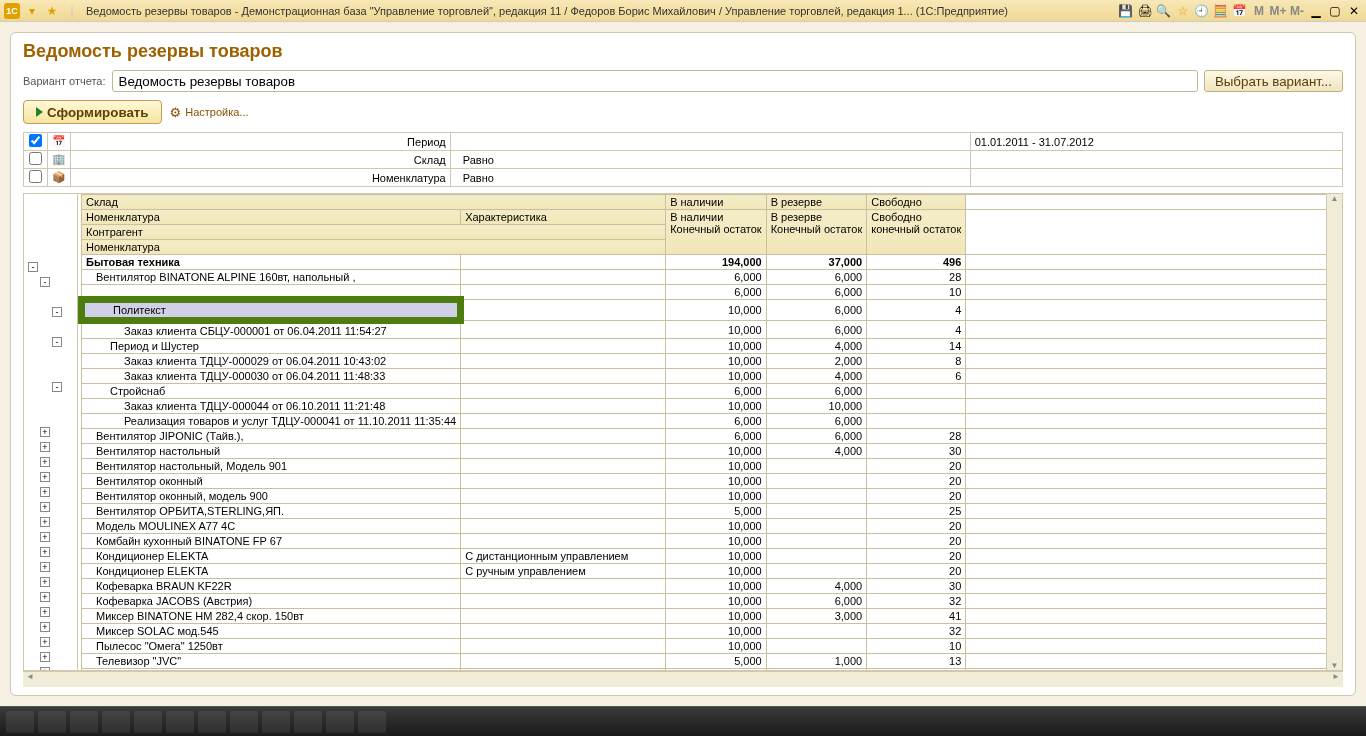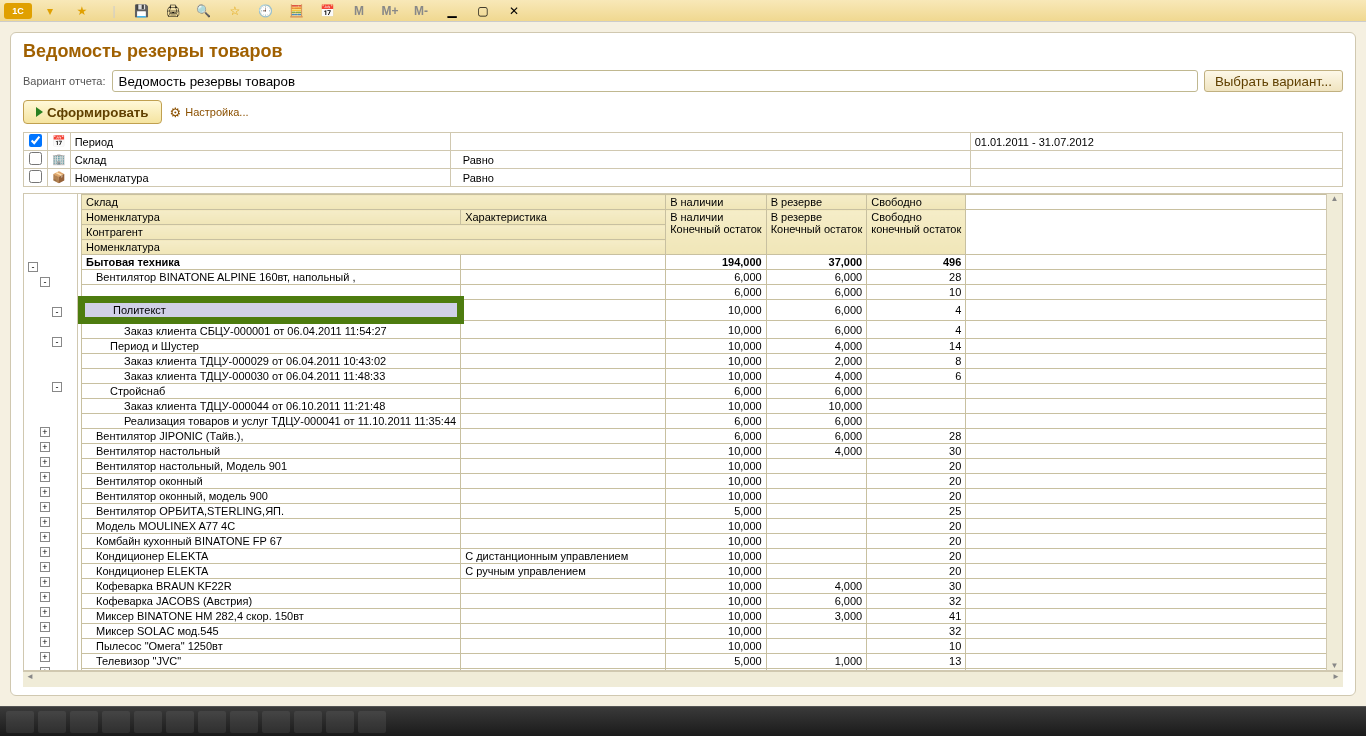--- a/index.html
+++ b/index.html
@@ -3,21 +3,21 @@
 <meta charset="utf-8">
 <style>
 * { box-sizing: border-box; margin: 0; padding: 0; }
 body { font-family: Arial, sans-serif; font-size: 11px; background: #000; overflow: hidden; }
 
 .window { width: 1366px; height: 736px; background: #f5f0e1; display: flex; flex-direction: column; }
 
 
 .titlebar { height: 22px; background: linear-gradient(#f8e8b8, #f0d890); display: flex; align-items: center; padding: 0 4px; border-bottom: 1px solid #ccc; }
 .tb-left-icons { display: flex; gap: 4px; align-items: center; }
-.tb-icon { width: 28px; height: 16px; display: inline-flex; align-items: center; justify-content: center; font-size: 12px; }
+.tb-icon { width: 16px; height: 16px; display: inline-flex; align-items: center; justify-content: center; font-size: 12px; }
 .titlebar-text { flex: 1; padding-left: 6px; color: #333; white-space: nowrap; overflow: hidden; }
 .tb-right-icons { display: flex; gap: 3px; align-items: center; }
 
 
 .content { flex: 1; background: #fff; margin: 10px; border: 1px solid #d0c8b0; border-radius: 6px; padding: 8px 12px; display: flex; flex-direction: column; overflow: hidden; }
 
 .page-title { color: #a06000; font-size: 18px; font-weight: bold; margin-bottom: 8px; }
 
 .variant-row { display: flex; align-items: center; gap: 6px; margin-bottom: 8px; }
 .variant-label { color: #555; }
@@ -28,21 +28,21 @@
 .form-btn { height: 24px; padding: 0 12px; background: linear-gradient(#fff8d8,#f5e4a0); border: 1px solid #c0a050; border-radius: 4px; color: #604000; display: flex; align-items: center; gap: 4px; cursor: pointer; font-weight: bold; justify-content: space-between; }
 .play-icon { width: 0; height: 0; border-left: 7px solid #2a8020; border-top: 5px solid transparent; border-bottom: 5px solid transparent; }
 .settings-link { display: flex; align-items: center; gap: 4px; color: #8b5000; cursor: pointer; }
 .settings-link span:first-child { font-size: 13px; }
 
 
 .filter-table { width: 100%; border-collapse: collapse; margin-bottom: 6px; }
 .filter-table td { border: 1px solid #d0c8b0; height: 18px; padding: 1px 4px; background: #fff; vertical-align: middle; }
 .filter-table td.chk { width: 24px; text-align: center; }
 .filter-table td.icn { width: 20px; text-align: center; }
-.filter-table td.name { width: 380px; }
+.filter-table td.name { width: 380px; text-align: right; }
 .filter-table td.op { width: 520px; padding-left: 12px; }
 .filter-table input[type=checkbox] { cursor: pointer; }
 
 
 .report-wrap { flex: 1; display: flex; border: 1px solid #d0c8b0; overflow: hidden; position: relative; }
 .gutter { width: 54px; background: #fff; border-right: 1px solid #d0c8b0; flex-shrink: 0; position: relative; }
 .report-scroll { flex: 1; overflow: auto; background: #fff; position: relative; }
 .vscroll-stub { width: 16px; background: #f0ecd8; border-left: 1px solid #d0c8b0; flex-shrink:0; display:flex; flex-direction:column; justify-content:space-between; align-items:center; }
 .vscroll-stub div { font-size:8px; color:#888; }
 
@@ -75,20 +75,21 @@
 
 <div class="window">
 
   <div class="titlebar">
     <div class="tb-left-icons">
       <span class="tb-icon" style="background:#e0a000;color:#fff;border-radius:3px;font-size:9px;font-weight:bold;">1C</span>
       <span class="tb-icon" style="color:#e0a000;">▾</span>
       <span class="tb-icon" style="color:#e0a000;">★</span>
       <span class="tb-icon" style="color:#ccc;">|</span>
     </div>
+    <div class="titlebar-text">Ведомость резервы товаров - Демонстрационная база "Управление торговлей", редакция 11 / Федоров Борис Михайлович / Управление торговлей, редакция 1... (1С:Предприятие)</div>
     <div class="tb-right-icons">
       <span class="tb-icon">💾</span>
       <span class="tb-icon">🖨</span>
       <span class="tb-icon">🔍</span>
       <span class="tb-icon" style="color:#e0a000;">☆</span>
       <span class="tb-icon">🕘</span>
       <span class="tb-icon">🧮</span>
       <span class="tb-icon" style="color:#c04000;">📅</span>
       <span class="tb-icon" style="color:#888;font-weight:bold;">M</span>
       <span class="tb-icon" style="color:#888;font-weight:bold;">M+</span>

